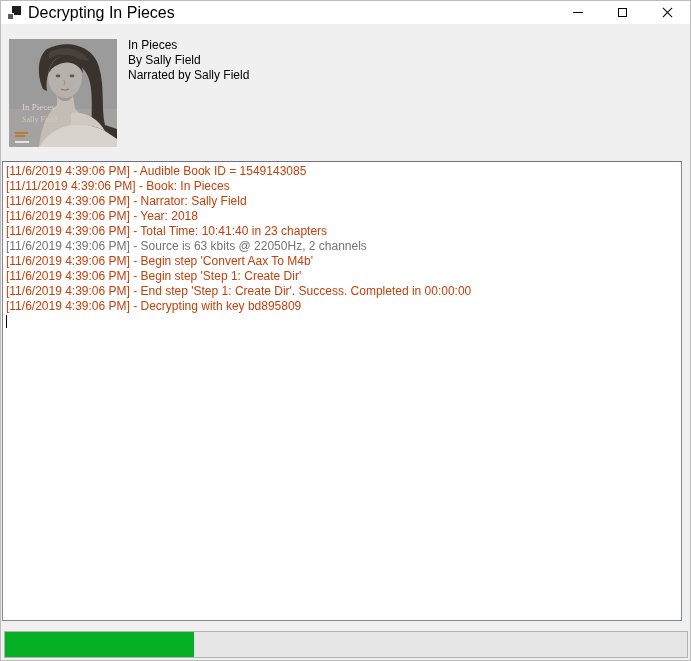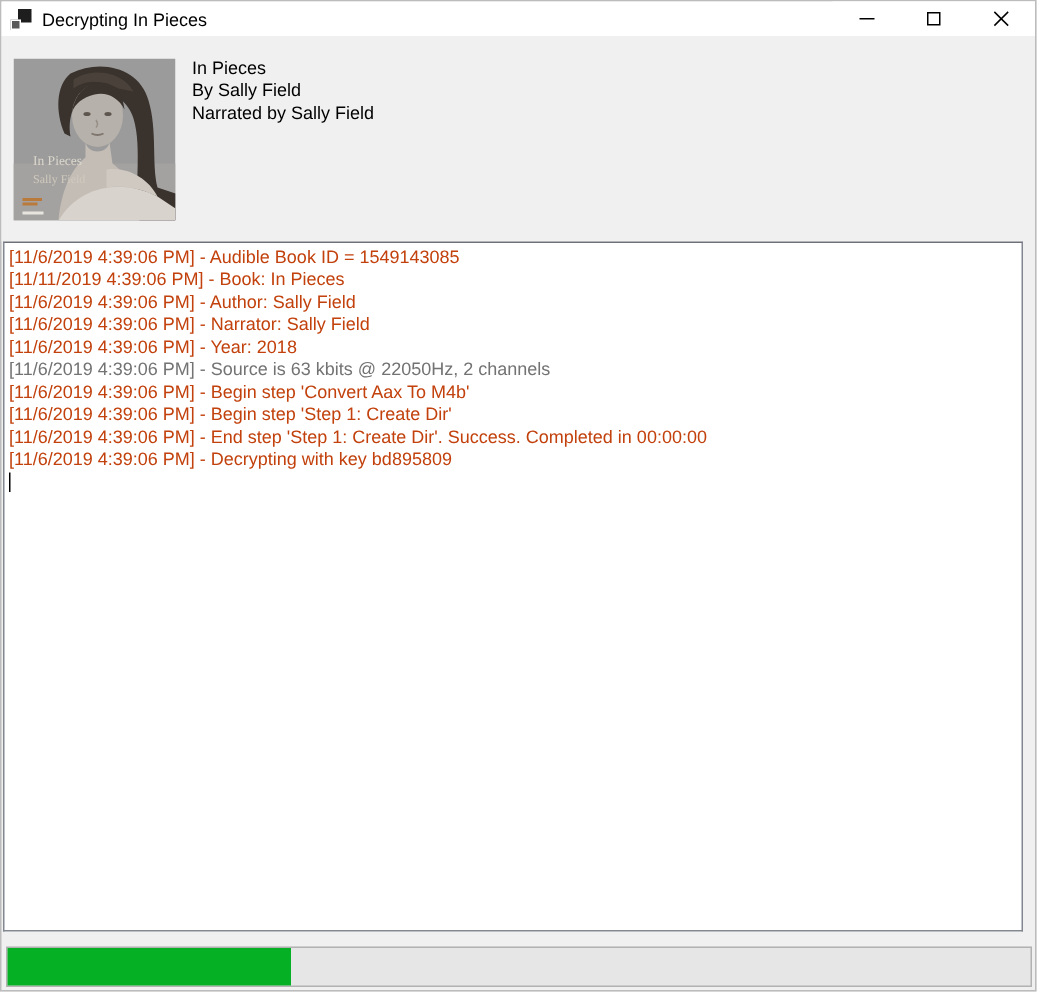--- a/index.html
+++ b/index.html
@@ -30,21 +30,21 @@
   .app-icon .sq-big {
     position: absolute; right: 0; top: 0; width: 9px; height: 9px;
     background: #1e1e1e;
   }
   .app-icon .sq-small {
     position: absolute; left: 0; bottom: 0; width: 7px; height: 7px;
     background: #5a5a5a; border: 1px solid #ffffff;
   }
   .title-text {
     flex: 1 1 auto;
-    font-size: 12px; color: #000;
+    font-size: 16px; color: #000;
     white-space: nowrap; overflow: hidden;
   }
   .win-buttons { display: flex; height: 23px; flex: 0 0 auto; }
   .win-btn {
     width: 45px; height: 23px;
     display: flex; align-items: center; justify-content: center;
     background: #ffffff; cursor: default;
   }
   .glyph-min { width: 10px; height: 1px; background: #000; }
   .glyph-max { width: 9px; height: 9px; border: 1px solid #000; background: transparent; }
@@ -157,23 +157,23 @@
       <div>In Pieces</div>
       <div>By Sally Field</div>
       <div>Narrated by Sally Field</div>
     </div>
   </div>
 
   <div class="log-box">
 
     <div class="log-line">[11/6/2019 4:39:06 PM] - Audible Book ID = 1549143085</div>
       <div class="log-line">[11/11/2019 4:39:06 PM] - Book: In Pieces</div>
-      <div class="log-line">[11/6/2019 4:39:06 PM] - Author: Sally Field</div>
       <div class="log-line">[11/6/2019 4:39:06 PM] - Narrator: Sally Field</div>
       <div class="log-line">[11/6/2019 4:39:06 PM] - Year: 2018</div>
+      <div class="log-line">[11/6/2019 4:39:06 PM] - Total Time: 10:41:40 in 23 chapters</div>
       <div class="log-line red">[11/6/2019 4:39:06 PM] - Source is 63 kbits @ 22050Hz, 2 channels</div>
       <div class="log-line">[11/6/2019 4:39:06 PM] - Begin step 'Convert Aax To M4b'</div>
       <div class="log-line">[11/6/2019 4:39:06 PM] - Begin step 'Step 1: Create Dir'</div>
       <div class="log-line">[11/6/2019 4:39:06 PM] - End step 'Step 1: Create Dir'. Success. Completed in 00:00:00</div>
       <div class="log-line">[11/6/2019 4:39:06 PM] - Decrypting with key bd895809</div>
       <div class="caret"></div>
   </div>
 
   <div class="progress" style="background: rgb(230, 230, 230);">
     <div class="progress-fill" style="width: 27.7%; background: rgb(6, 176, 37);"></div>

